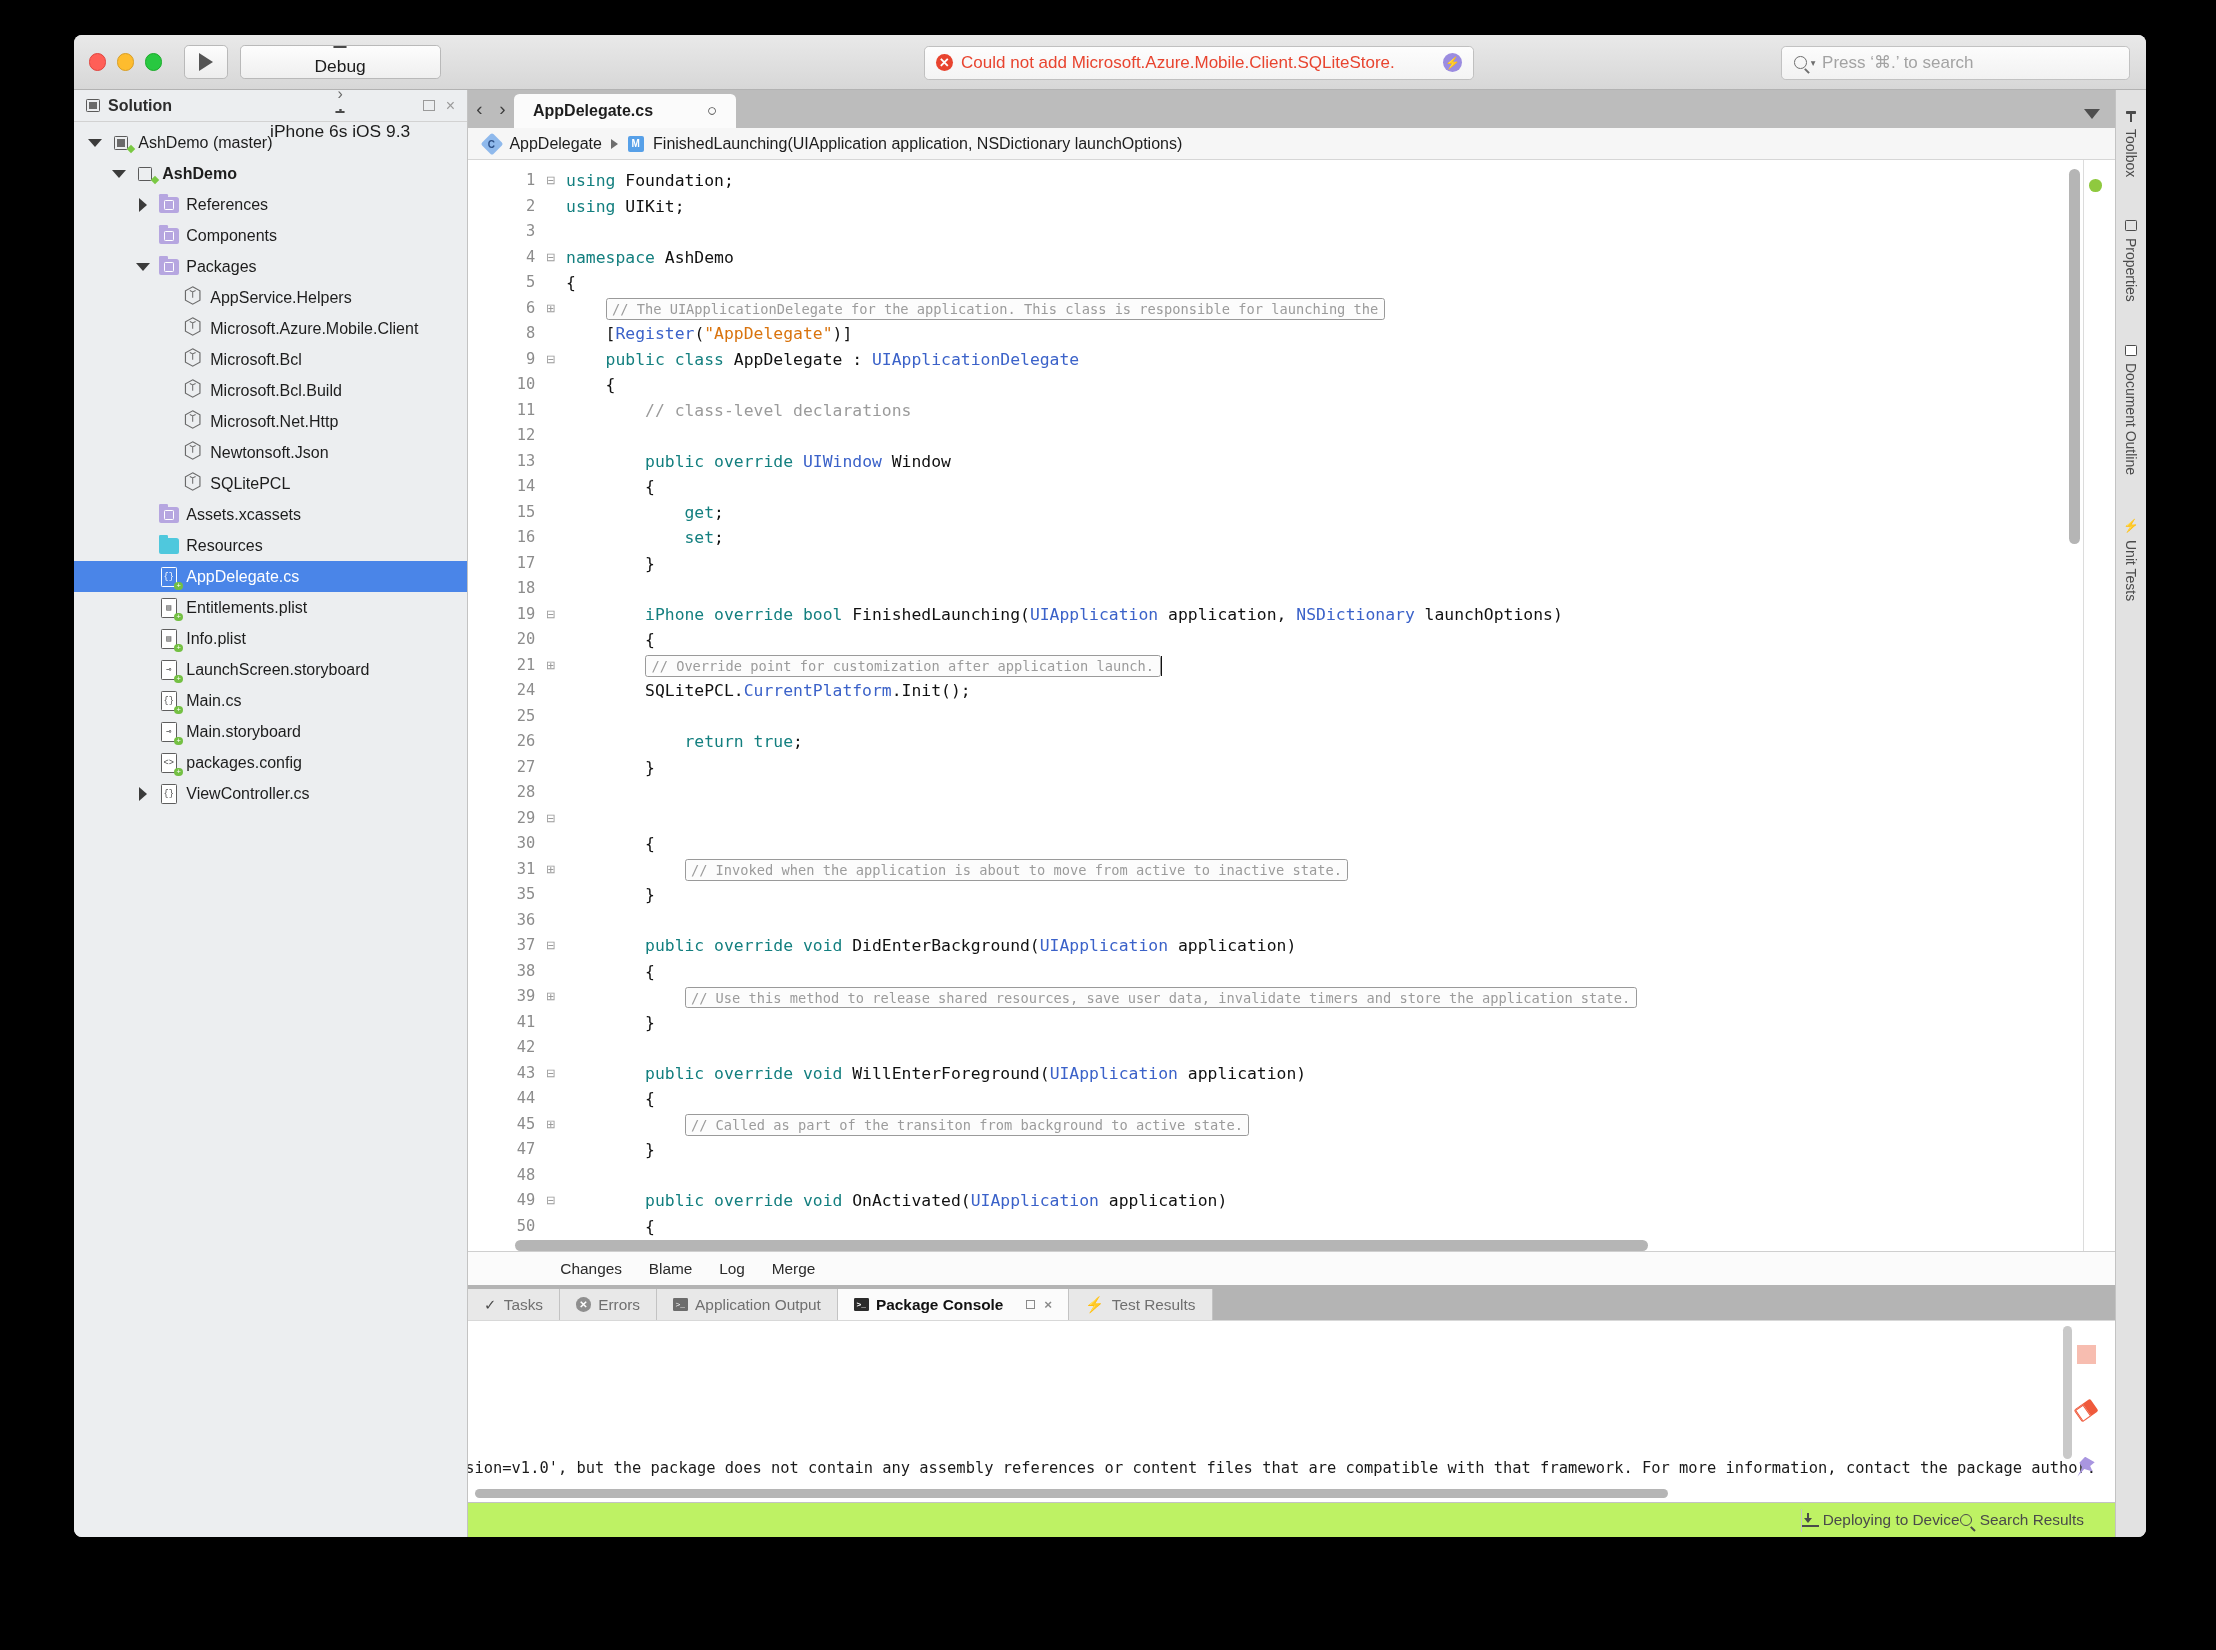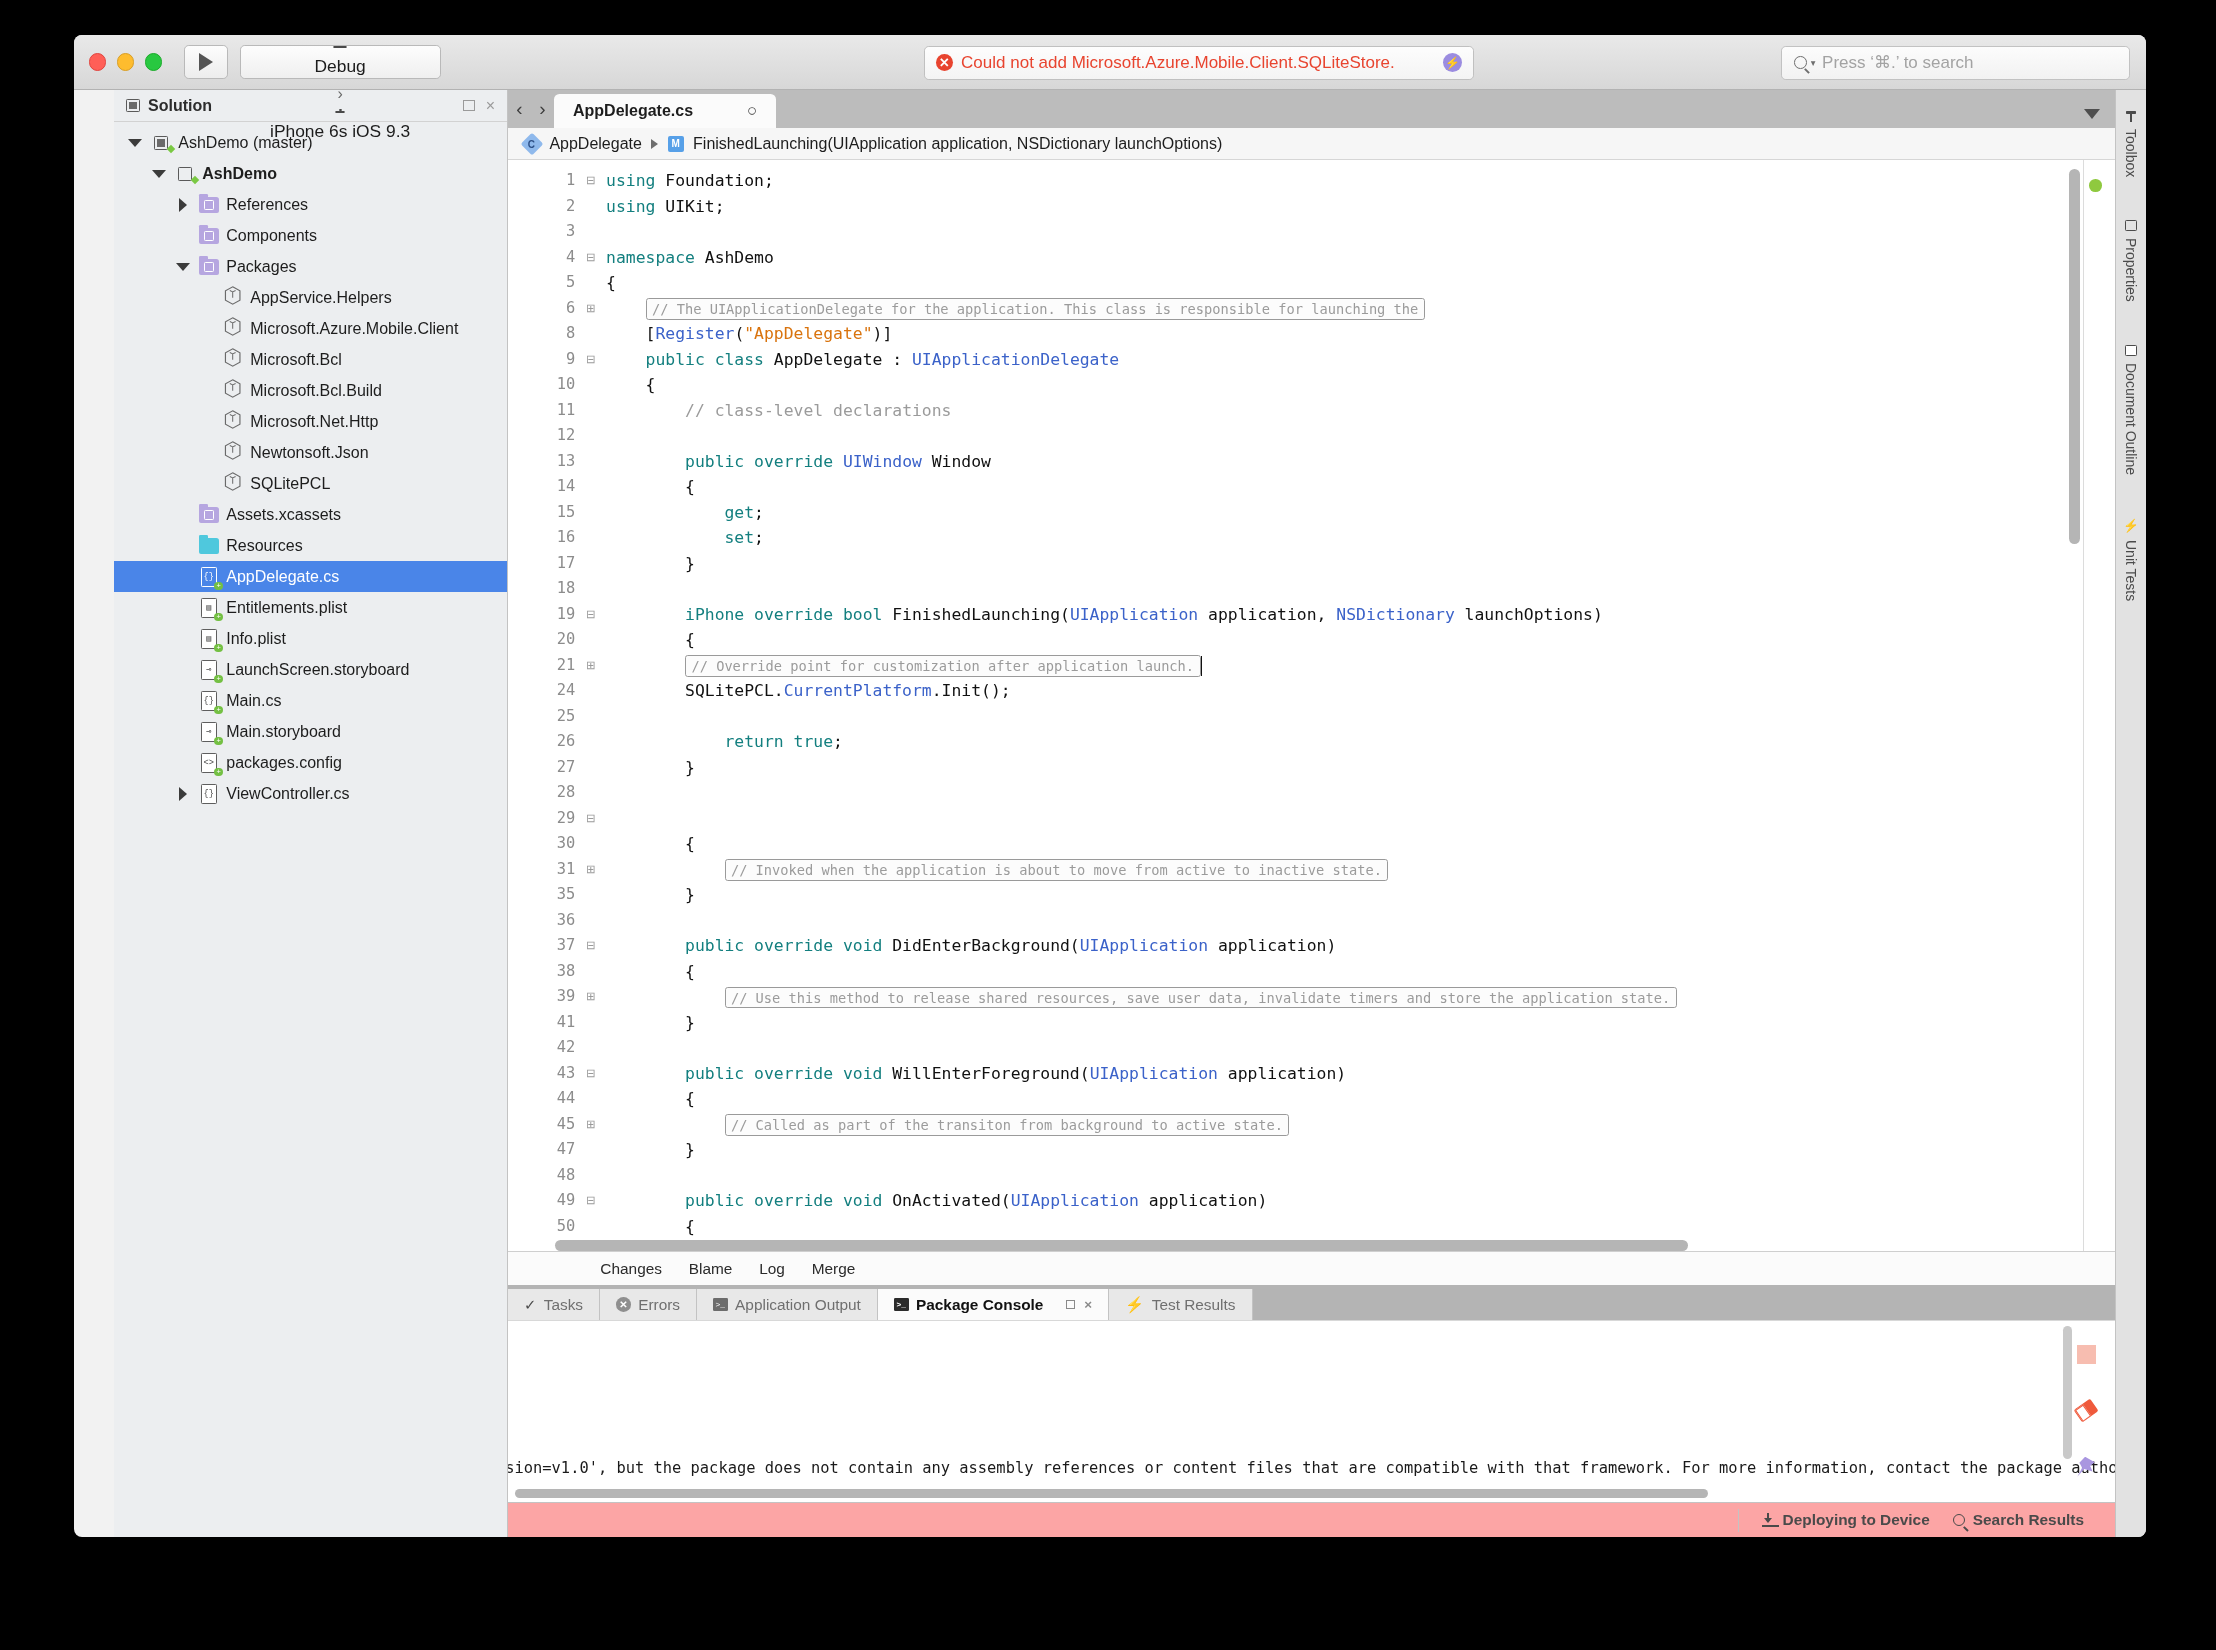--- a/index.html
+++ b/index.html
@@ -77,21 +77,21 @@
     background: linear-gradient(#fcfcfc,#f2f2f2);
     border:0.7px solid #c2c2c2; border-radius: 4.7px;
     display:flex; align-items:center; gap:6.7px; padding: 0 12px;
   }
   .mag { width:12.7px;height:12.7px;border:1.9px solid #6e6e6e;border-radius:50%;position:relative;flex:0 0 12.7px;}
   .mag:after{content:"";position:absolute;right:-4.7px;bottom:-4px;width:6px;height:1.9px;background:#6e6e6e;transform:rotate(45deg);}
   .searchph { color:#a3a3a3; font-size:17px; white-space:nowrap;}
   .cdown{font-size:9.4px;color:#6e6e6e;margin-left:-2.7px;}
 
   
-  .body { flex:1; display:flex; min-height:0;padding-left:40px; }
+  .body { flex:1; display:flex; min-height:0; }
 
   
   .solpad { width: 394px; flex:0 0 394px; background:#eceef0; display:flex;flex-direction:column;
             border-right:0.7px solid #c3c3c3; }
   .solhead {
     height:32px; flex:0 0 32px; display:flex;align-items:center;gap:8px;
     padding:0 12px; border-bottom:0.7px solid #d2d2d2; background:#eceef0;
   }
   .solhead .t { font-size:16px; font-weight:bold; color:#2c2c2c;}
   .sq-ico{width:14px;height:13.4px;border:1.7px solid #5a5a5a;border-radius:1.3px;display:flex;align-items:center;justify-content:center;}
@@ -198,23 +198,23 @@
   .rtab{writing-mode:vertical-rl;text-orientation:mixed;font-size:14px;color:#4b4b4b;
      display:flex;align-items:center;gap:6.7px;white-space:nowrap;}
   .rico{writing-mode:horizontal-tb;font-size:12.7px;}
   .hammer{writing-mode:horizontal-tb;width:12px;height:12px;position:relative;}
   .hammer:before{content:"";position:absolute;left:4.7px;top:2px;width:2px;height:10px;background:#4b4b4b;}
   .hammer:after{content:"";position:absolute;left:0.7px;top:0.7px;width:10.7px;height:3.4px;background:#4b4b4b;border-radius:0.7px;}
   .propsq{writing-mode:horizontal-tb;width:12.7px;height:11.4px;border:1.3px solid #4b4b4b;border-radius:1.3px;}
   .docsq{writing-mode:horizontal-tb;width:12.7px;height:11.4px;border:1.3px solid #4b4b4b;border-radius:1.3px;background:#fff;}
 
   
-  .statusbar{height:35px;flex:0 0 35px;background:#fca5a5;border-top:0.7px solid #c3c3c3;
-     display:flex;align-items:center;justify-content:flex-end;gap:23px;padding-right:31px;
-     font-size:15.4px;color:#4a4a4a;font-weight:bold;}
+  .statusbar{height:35px;flex:0 0 35px;background:#bef264;border-top:0.7px solid #c3c3c3;
+     display:flex;align-items:center;justify-content:flex-end;padding-right:31px;
+     font-size:15.4px;color:#4a4a4a;font-weight:normal;}
   .sb-item{display:flex;align-items:center;gap:7.4px;}
   .dl{width:13.4px;height:13.4px;position:relative;}
   .dl:before{content:"";position:absolute;left:5.4px;top:0;width:2px;height:7.4px;background:#4a4a4a;}
   .dl:after{content:"";position:absolute;left:0;bottom:0;width:13.4px;height:2px;background:#4a4a4a;
      border-left:2px solid #4a4a4a;border-right:2px solid #4a4a4a;box-sizing:content-box;}
   .arrw{position:absolute;left:2px;top:4.7px;width:0;height:0;border-left:4.7px solid transparent;
      border-right:4.7px solid transparent;border-top:5.4px solid #4a4a4a;}
   .mag2{width:12.7px;height:12.7px;border:1.7px solid #4a4a4a;border-radius:50%;position:relative;}
   .mag2:after{content:"";position:absolute;right:-4.7px;bottom:-4px;width:6px;height:1.7px;background:#4a4a4a;transform:rotate(45deg);}
   .sb-sep{width:0.7px;height:23px;background:#c3c3c3;}

